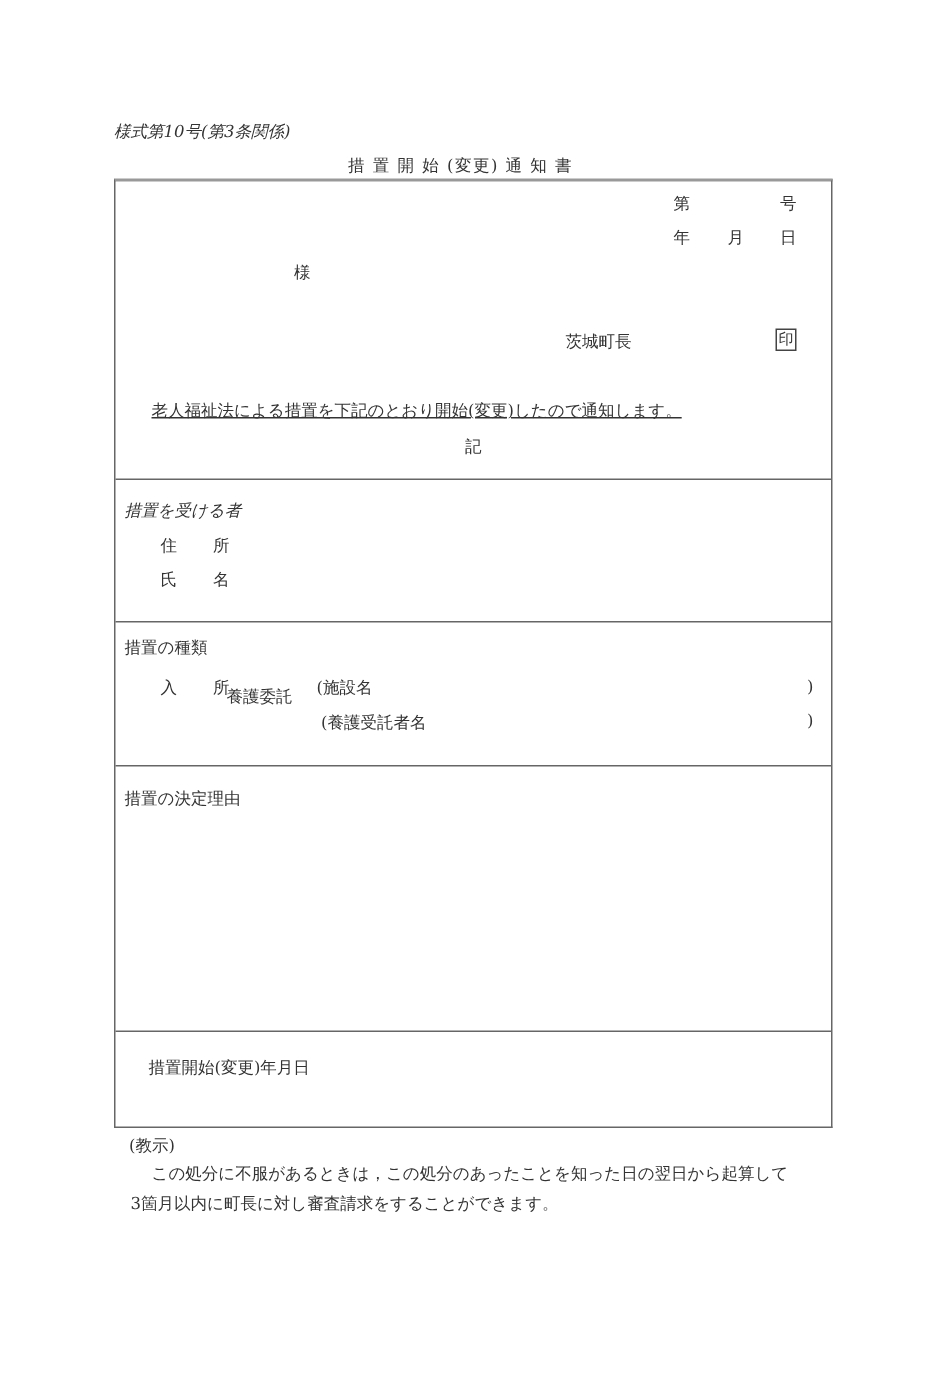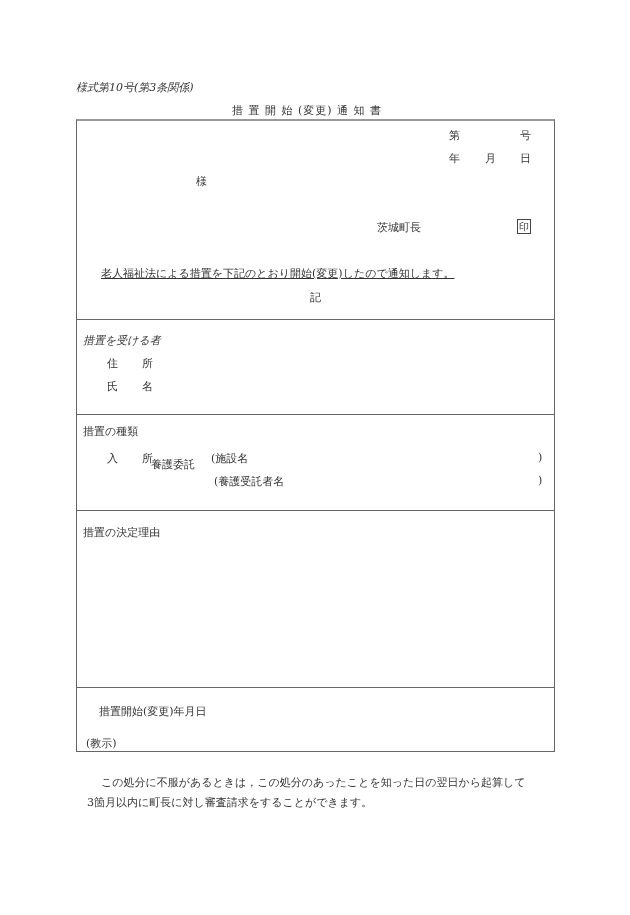--- a/index.html
+++ b/index.html
@@ -47,15 +47,15 @@
 <div class="abs" style="left:211px;top:451px;">(施設名</div>
 <div class="abs" style="left:538px;top:451px;">)</div>
 <div class="abs" style="left:107px;top:457px;margin-left:44px;">養護委託</div>
 <div class="abs" style="left:214px;top:474px;">(養護受託者名</div>
 <div class="abs" style="left:538px;top:474px;">)</div>
 
 <div class="abs" style="left:83px;top:525px;">措置の決定理由</div>
 
 <div class="abs" style="left:83px;top:704px;margin-left:16px;">措置開始(変更)年月日</div>
 
-<div class="abs" style="left:86px;top:736px;">(教示)</div>
+<div class="abs" style="left:86px;top:756px;">(教示)</div>
 <div class="abs" style="left:101px;top:775px;">この処分に不服があるときは，この処分のあったことを知った日の翌日から起算して</div>
 <div class="abs" style="left:87px;top:795px;">3箇月以内に町長に対し審査請求をすることができます。</div>
 
 </body></html>

